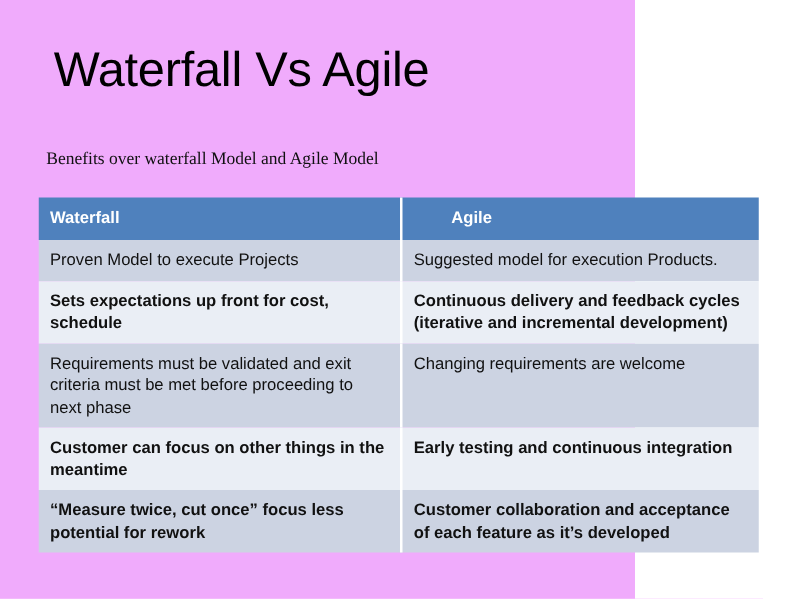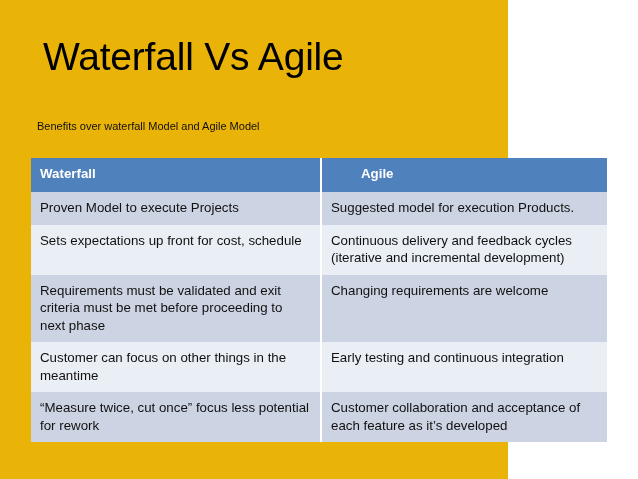--- a/index.html
+++ b/index.html
@@ -10,42 +10,43 @@
     width: 638px;
     height: 479px;
     background: #ffffff;
     font-family: "Liberation Sans", sans-serif;
     overflow: hidden;
   }
   .slide {
     position: relative;
     width: 508px;
     height: 479px;
-    background: #eab308;
+    background: #f0abfc;
   }
   .slide-title {
     position: absolute;
     left: 43px;
     top: 36px;
     font-size: 39px;
     font-weight: 400;
     color: #000000;
     letter-spacing: -0.2px;
     line-height: 1.1;
     white-space: nowrap;
   }
   .slide-subtitle {
     position: absolute;
     left: 37px;
     top: 120px;
-    font-size: 11px;
+    font-size: 14px;
     font-weight: 400;
     color: #101010;
     line-height: 1.2;
     white-space: nowrap;
+    font-family: Liberation Serif, serif;
   }
   .comparison-table {
     position: absolute;
     left: 31px;
     top: 158px;
     width: 576px;
     border-collapse: separate;
     border-spacing: 0;
     table-layout: fixed;
   }
@@ -79,21 +80,21 @@
   .comparison-table tbody td.cell-right {
     border-left: 2px solid #ffffff;
   }
   .comparison-table tbody tr.band-shaded td {
     background: #ccd3e2;
     margin-left: 29px;
   }
   .comparison-table tbody tr.band-light td {
     background: #eaeef5;
   }
-  .comparison-table tbody tr.row-h2 td { height: 31px; }
+  .comparison-table tbody tr.row-h2 td { height: 31px; font-weight: bold; }
   .comparison-table tbody tr.row-h3 td { height: 48px; }
 </style>
 </head>
 <body>
 
 <div class="slide">
 
   <div class="slide-title">Waterfall Vs Agile</div>
 
   <div class="slide-subtitle">Benefits over waterfall Model and Agile Model</div>

